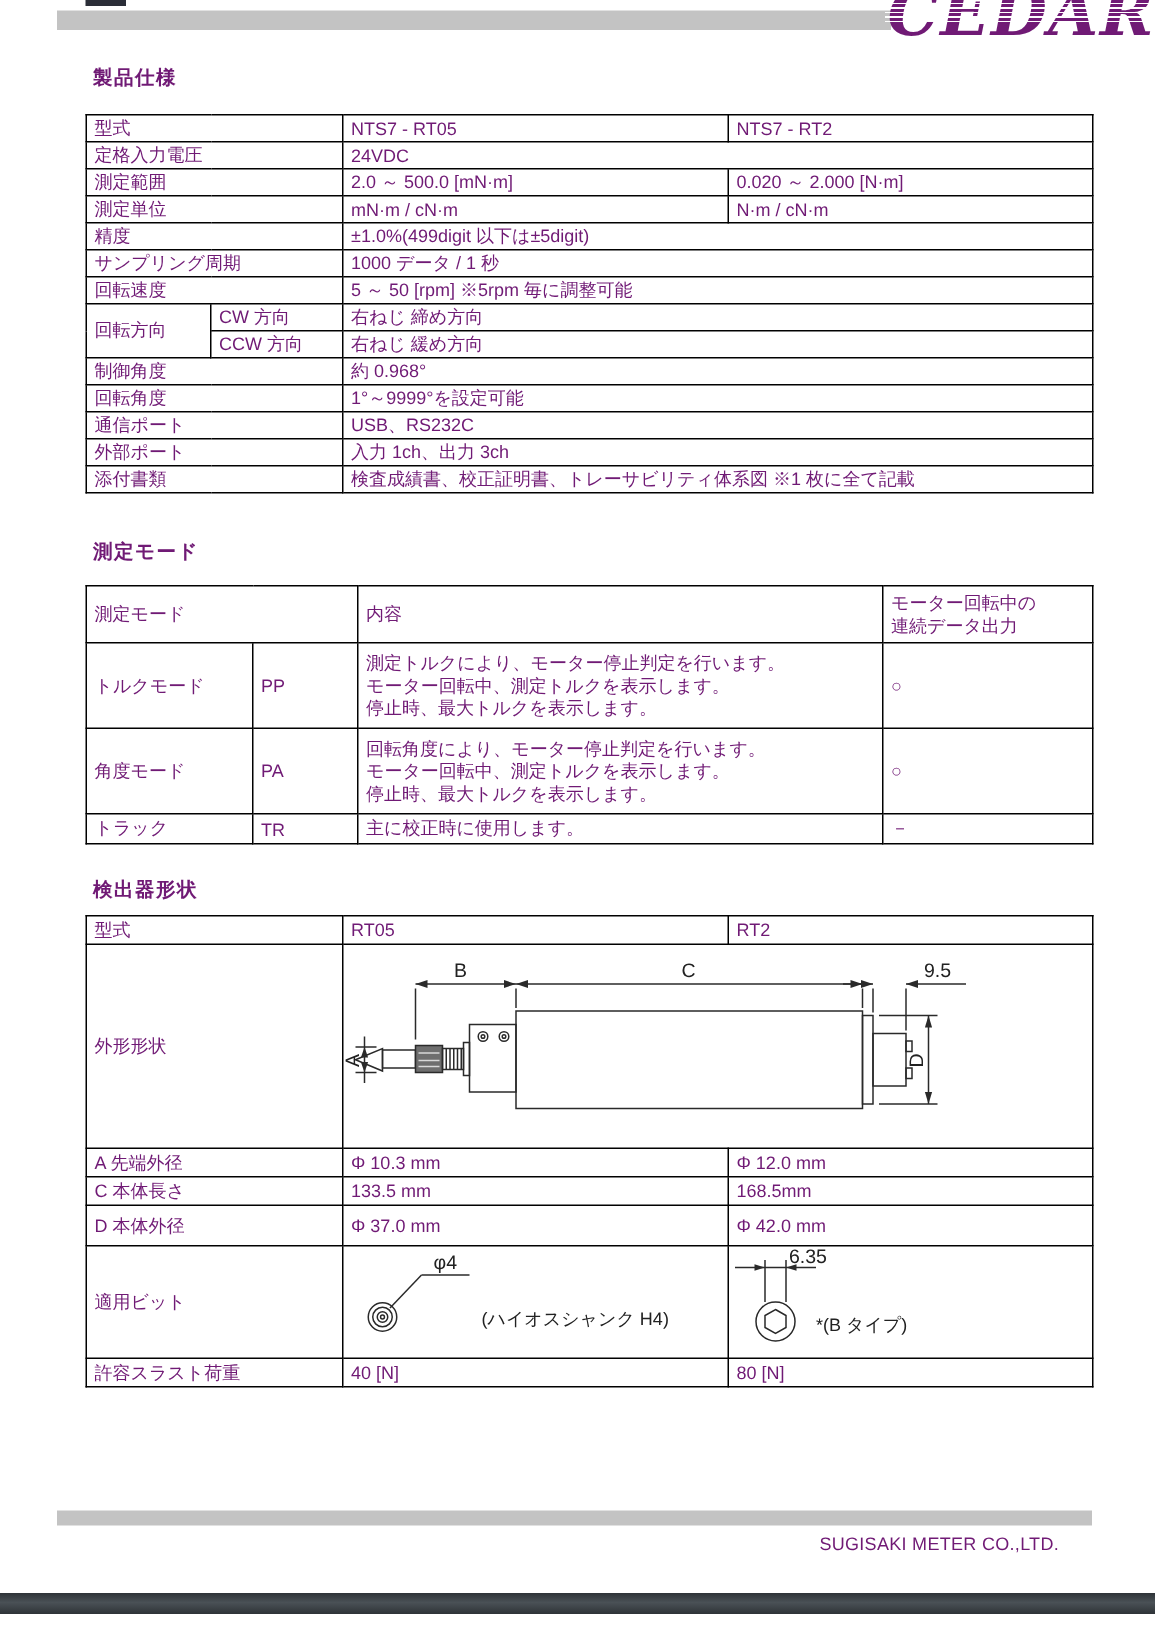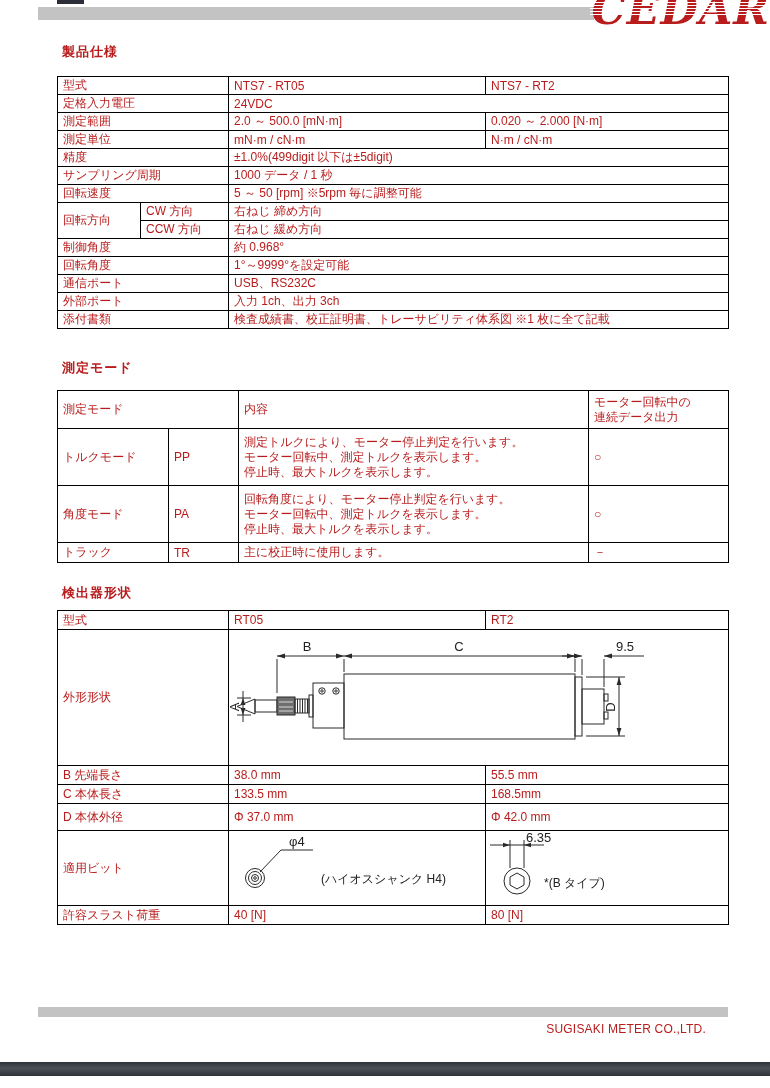--- a/index.html
+++ b/index.html
@@ -1,17 +1,17 @@
 <!DOCTYPE html>
 <html><head>
 <meta charset="utf-8">
 <style>
   html,body{margin:0;padding:0;background:#fff;}
   #page{position:relative;width:770px;height:1088px;background:#fff;overflow:hidden;
-        font-family:"Liberation Sans",sans-serif;color:#b91c1c;}
+        font-family:"Liberation Sans",sans-serif;color:#701a75;}
   .abs{position:absolute;}
 
   
   #top-artifact{left:57px;top:0;width:27px;height:4px;background:#2b2e38;}
   #top-bar{left:38px;top:7px;width:556px;height:13px;background:#c3c3c3;}
   #logo-wrap{left:590px;top:0;width:180px;height:40px;overflow:hidden;text-align:right;}
   #logo-text{font-family:"DejaVu Serif",serif;font-style:italic;font-weight:bold;
              font-size:43px;line-height:43px;margin-top:-12px;letter-spacing:1px;}
   #logo-stripes{position:absolute;left:0;top:0;width:100%;height:15px;
     background:repeating-linear-gradient(to bottom,rgba(255,255,255,0) 0 2px,#fff 2px 3px);}
@@ -249,23 +249,23 @@
           </g>
           <text x="78" y="20" text-anchor="middle">B</text>
           <text x="230" y="20" text-anchor="middle">C</text>
           <text x="396" y="20" text-anchor="middle">9.5</text>
           <text x="6" y="80" transform="rotate(-90 6 76)" text-anchor="middle">A</text>
           <text x="382" y="80" transform="rotate(-90 382 76)" text-anchor="middle">D</text>
         </svg>
       </td>
     </tr>
     <tr style="height:19px;">
-      <td>B 先端長さ</td>
-      <td>38.0 mm</td>
-      <td>55.5 mm</td>
+      <td>A 先端外径</td>
+      <td>Φ 10.3 mm</td>
+      <td>Φ 12.0 mm</td>
     </tr>
     <tr style="height:19px;">
       <td>C 本体長さ</td>
       <td>133.5 mm</td>
       <td>168.5mm</td>
     </tr>
     <tr style="height:27px;">
       <td>D 本体外径</td>
       <td>Φ 37.0 mm</td>
       <td>Φ 42.0 mm</td>

